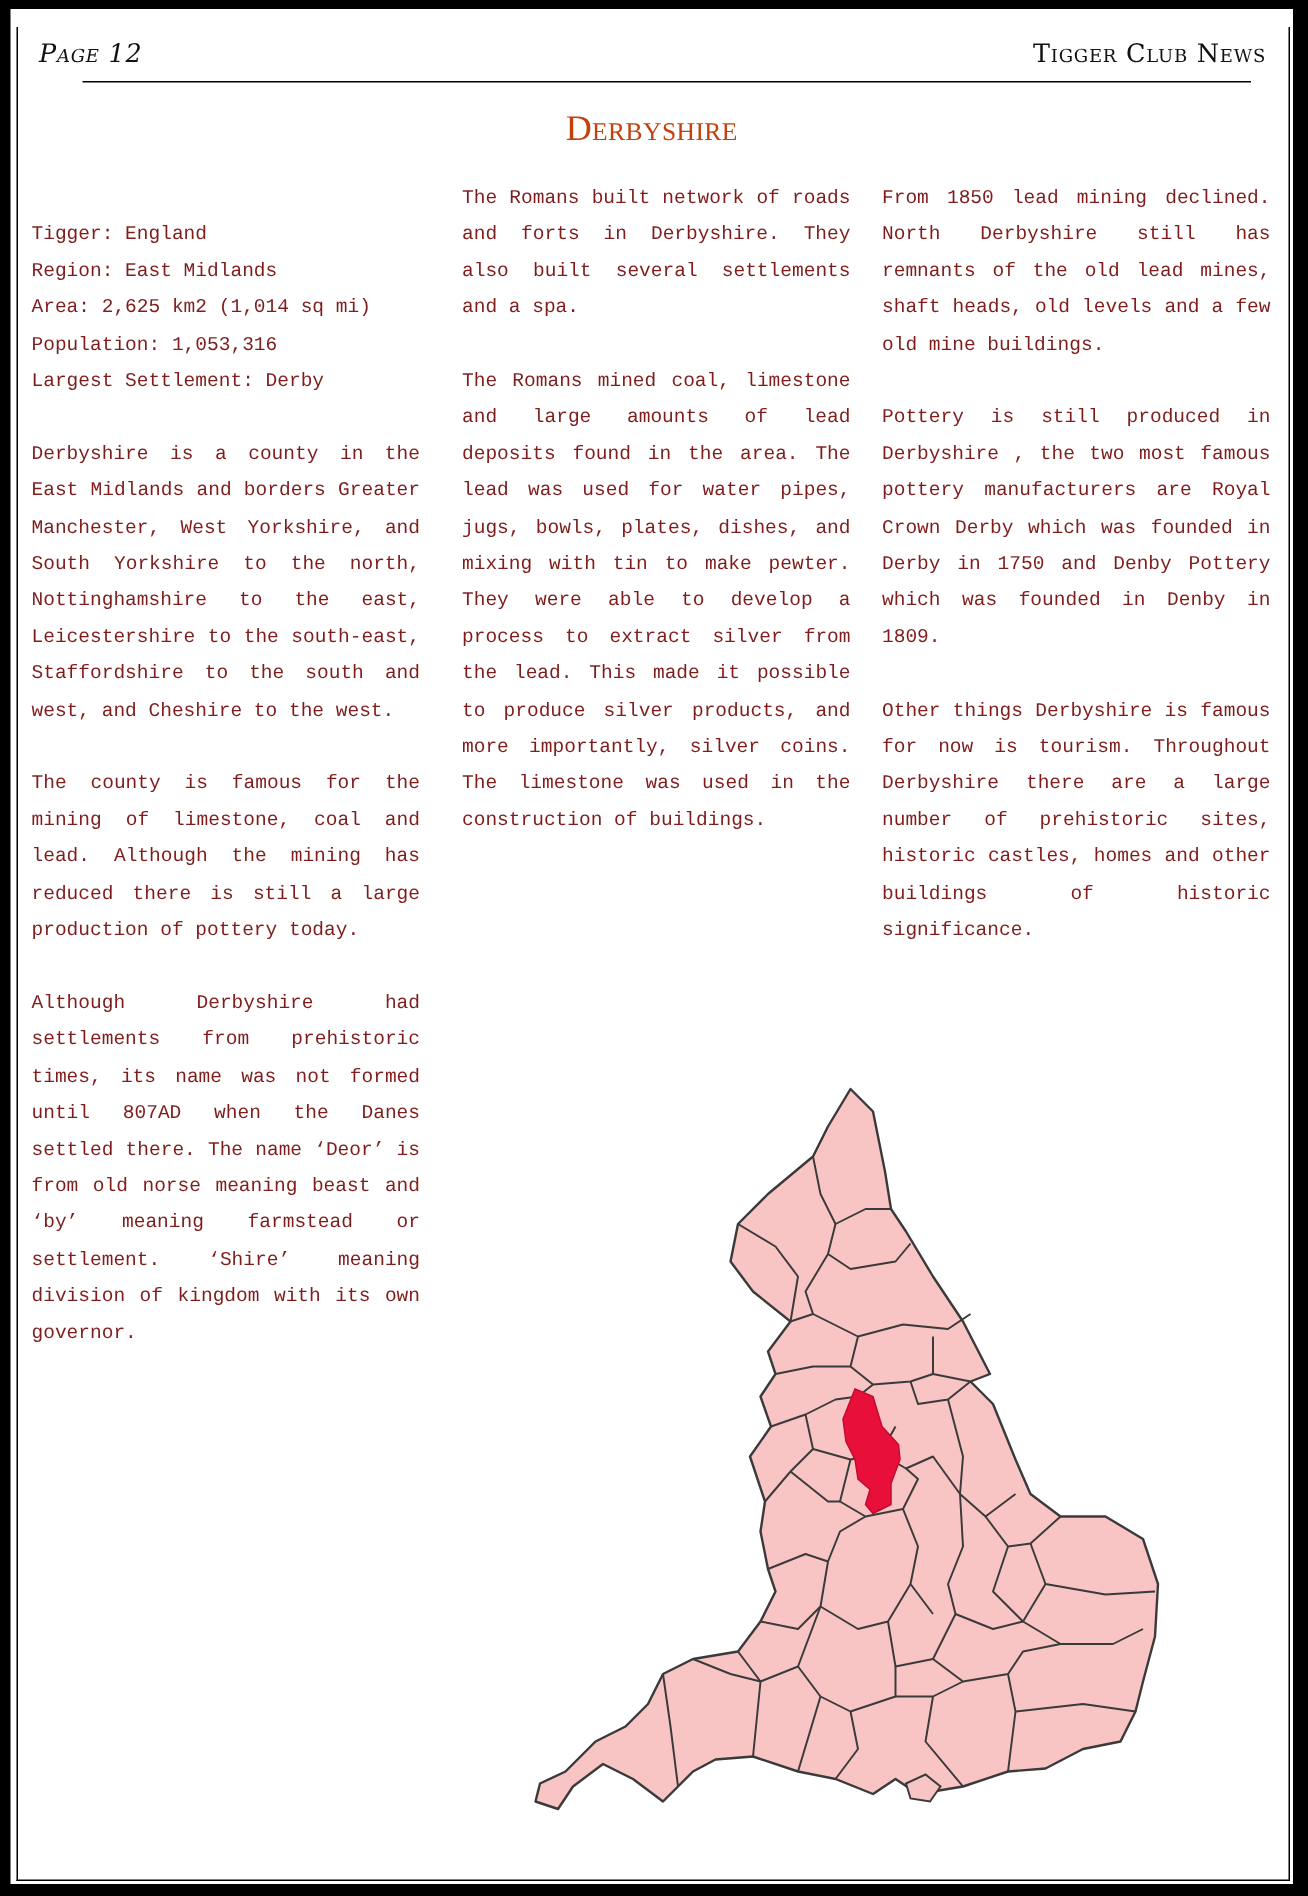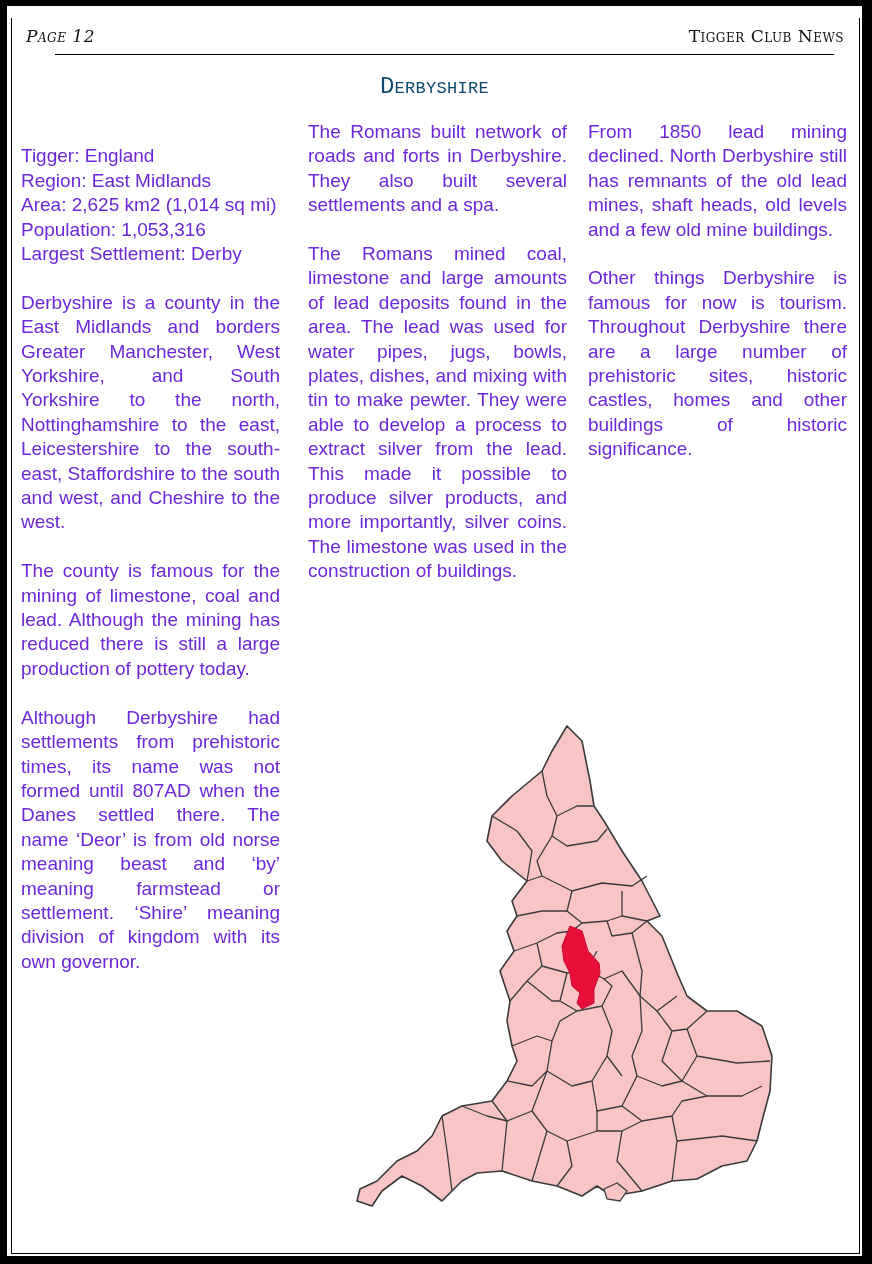--- a/index.html
+++ b/index.html
@@ -27,27 +27,27 @@
       font-size: 17px; letter-spacing: 0.5px; color: #111;
     }
     .header-left { left: 19px; font-style: italic; }
     .header-right { right: 18px; }
     .header-rule {
       position: absolute; left: 48px; right: 28px; top: 48px;
       height: 1px; background: #000;
     }
     .title {
       position: absolute; left: 0; right: 0; top: 67px; text-align: center;
-      font-family: Liberation Mono, monospace; font-variant: small-caps;
-      font-size: 24px; color: #0c4a6e; letter-spacing: 0.3px;
+      font-family: Liberation Serif, serif; font-variant: small-caps;
+      font-size: 24px; color: #c2410c; letter-spacing: 0.3px;
     }
     .col {
       position: absolute; top: 114px;
-      font-family: Liberation Sans, sans-serif; font-size: 19px; line-height: 24.4px;
-      color: #6d28d9; text-align: justify;
+      font-family: Liberation Mono, monospace; font-size: 13px; line-height: 24.4px;
+      color: #7f1d1d; text-align: justify;
     }
     .col1 { left: 14px; width: 259px; }
     .col2 { left: 301px; width: 259px; }
     .col3 { left: 581px; width: 259px; }
     .col p { margin: 0 0 24.4px 0; }
     .col p.tight { margin-bottom: 2px; }
     .map {
       position: absolute; left: 335px; top: 705px; width: 450px; height: 505px;
     }
     .map svg { width: 100%; height: 100%; }
@@ -79,20 +79,21 @@
     <p>Although Derbyshire had settlements from prehistoric times, its name was not formed until 807AD when the Danes settled there. The name ‘Deor’ is from old norse meaning beast and ‘by’ meaning farmstead or settlement. ‘Shire’ meaning division of kingdom with its own governor.</p>
   </div>
 
   <div class="col col2">
     <p>The Romans built network of roads and forts in Derbyshire. They also built several settlements and a spa.</p>
     <p class="tight">The Romans mined coal, limestone and large amounts of lead deposits found in the area. The lead was used for water pipes, jugs, bowls, plates, dishes, and mixing with tin to make pewter. They were able to develop a process to extract silver from the lead. This made it possible to produce silver products, and more importantly, silver coins. The limestone was used in the construction of buildings.</p>
   </div>
 
   <div class="col col3">
     <p>From 1850 lead mining declined. North Derbyshire still has remnants of the old lead mines, shaft heads, old levels and a few old mine buildings.</p>
+    <p>Pottery is still produced in Derbyshire , the two most famous pottery manufacturers are Royal Crown Derby which was founded in Derby in 1750 and Denby Pottery which was founded in Denby in 1809.</p>
     <p>Other things Derbyshire is famous for now is tourism. Throughout Derbyshire there are a large number of prehistoric sites, historic castles, homes and other buildings of historic significance.</p>
   </div>
 
   <div class="map">
     <svg viewBox="0 0 450 505">
       <g stroke="#3a3a3a" stroke-width="1.6" stroke-linejoin="round" fill="#f8c4c4">
 
         <path d="M225,15 L240,30 L248,70 L252,95 L262,110 L280,140 L300,170 L318,205 L305,210 L320,225 L335,262 L345,285 L365,300 L395,300 L420,315 L430,345 L428,380 L420,410 L415,430 L405,450 L380,455 L355,468 L330,470 L300,480 L270,485 L255,475 L240,485 L215,475 L190,470 L160,460 L135,462 L120,470 L110,480 L100,490 L80,475 L60,465 L40,480 L30,495 L15,490 L18,478 L35,470 L55,450 L75,440 L90,425 L100,405 L120,395 L150,390 L165,370 L175,350 L170,335 L165,310 L168,290 L158,260 L172,240 L165,220 L175,205 L170,190 L185,170 L160,150 L145,130 L150,105 L170,85 L200,60 L210,40 Z"></path>
       </g>
       <g stroke="#3a3a3a" stroke-width="1.3" fill="none" stroke-linejoin="round">

